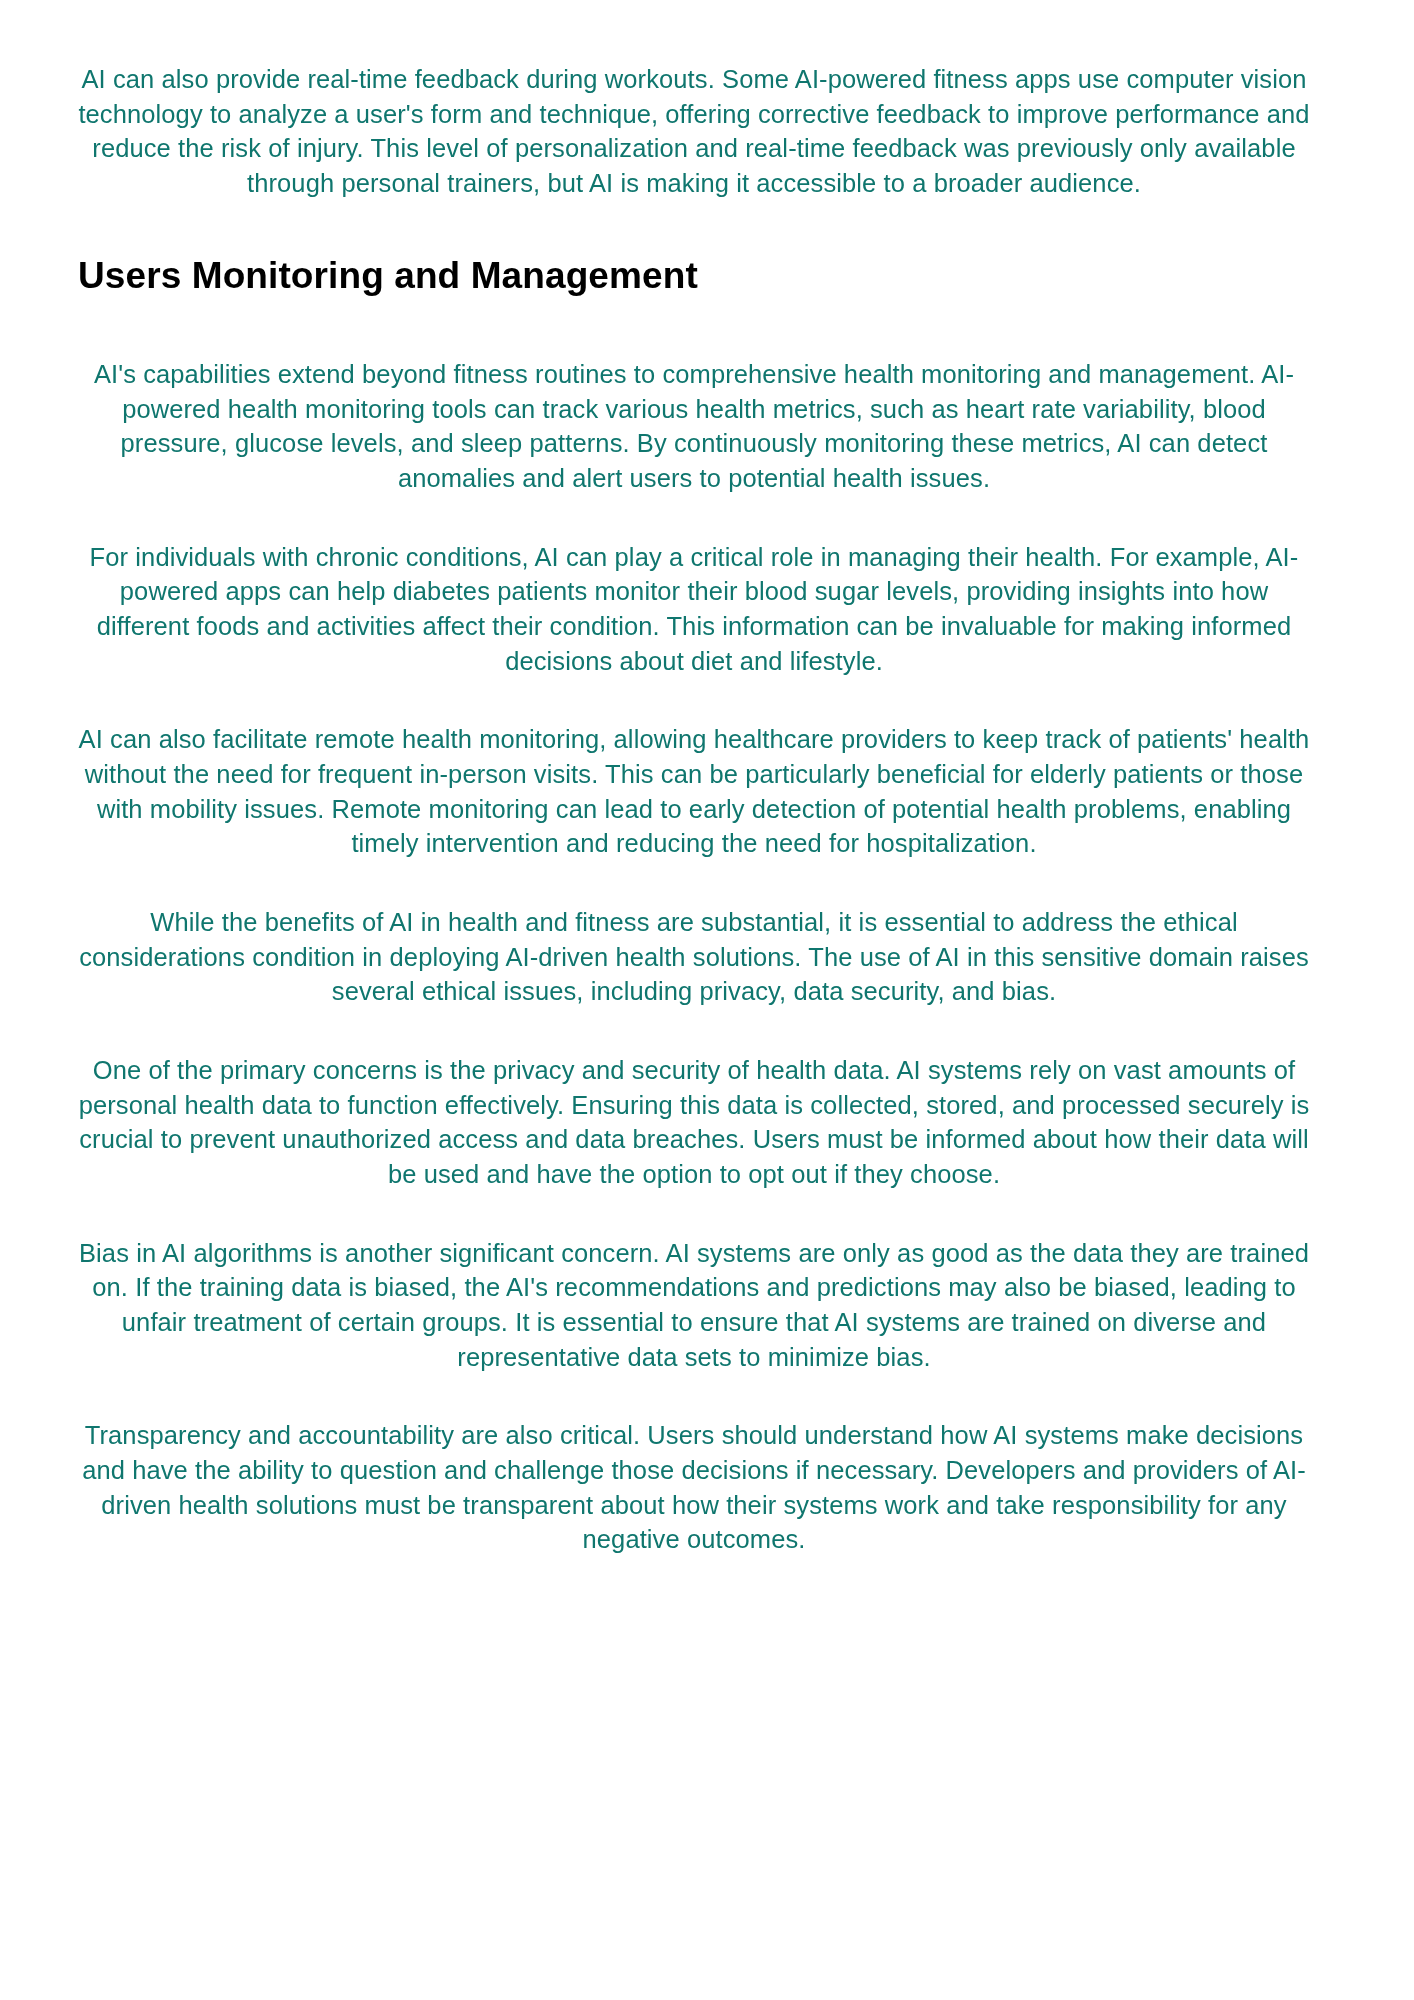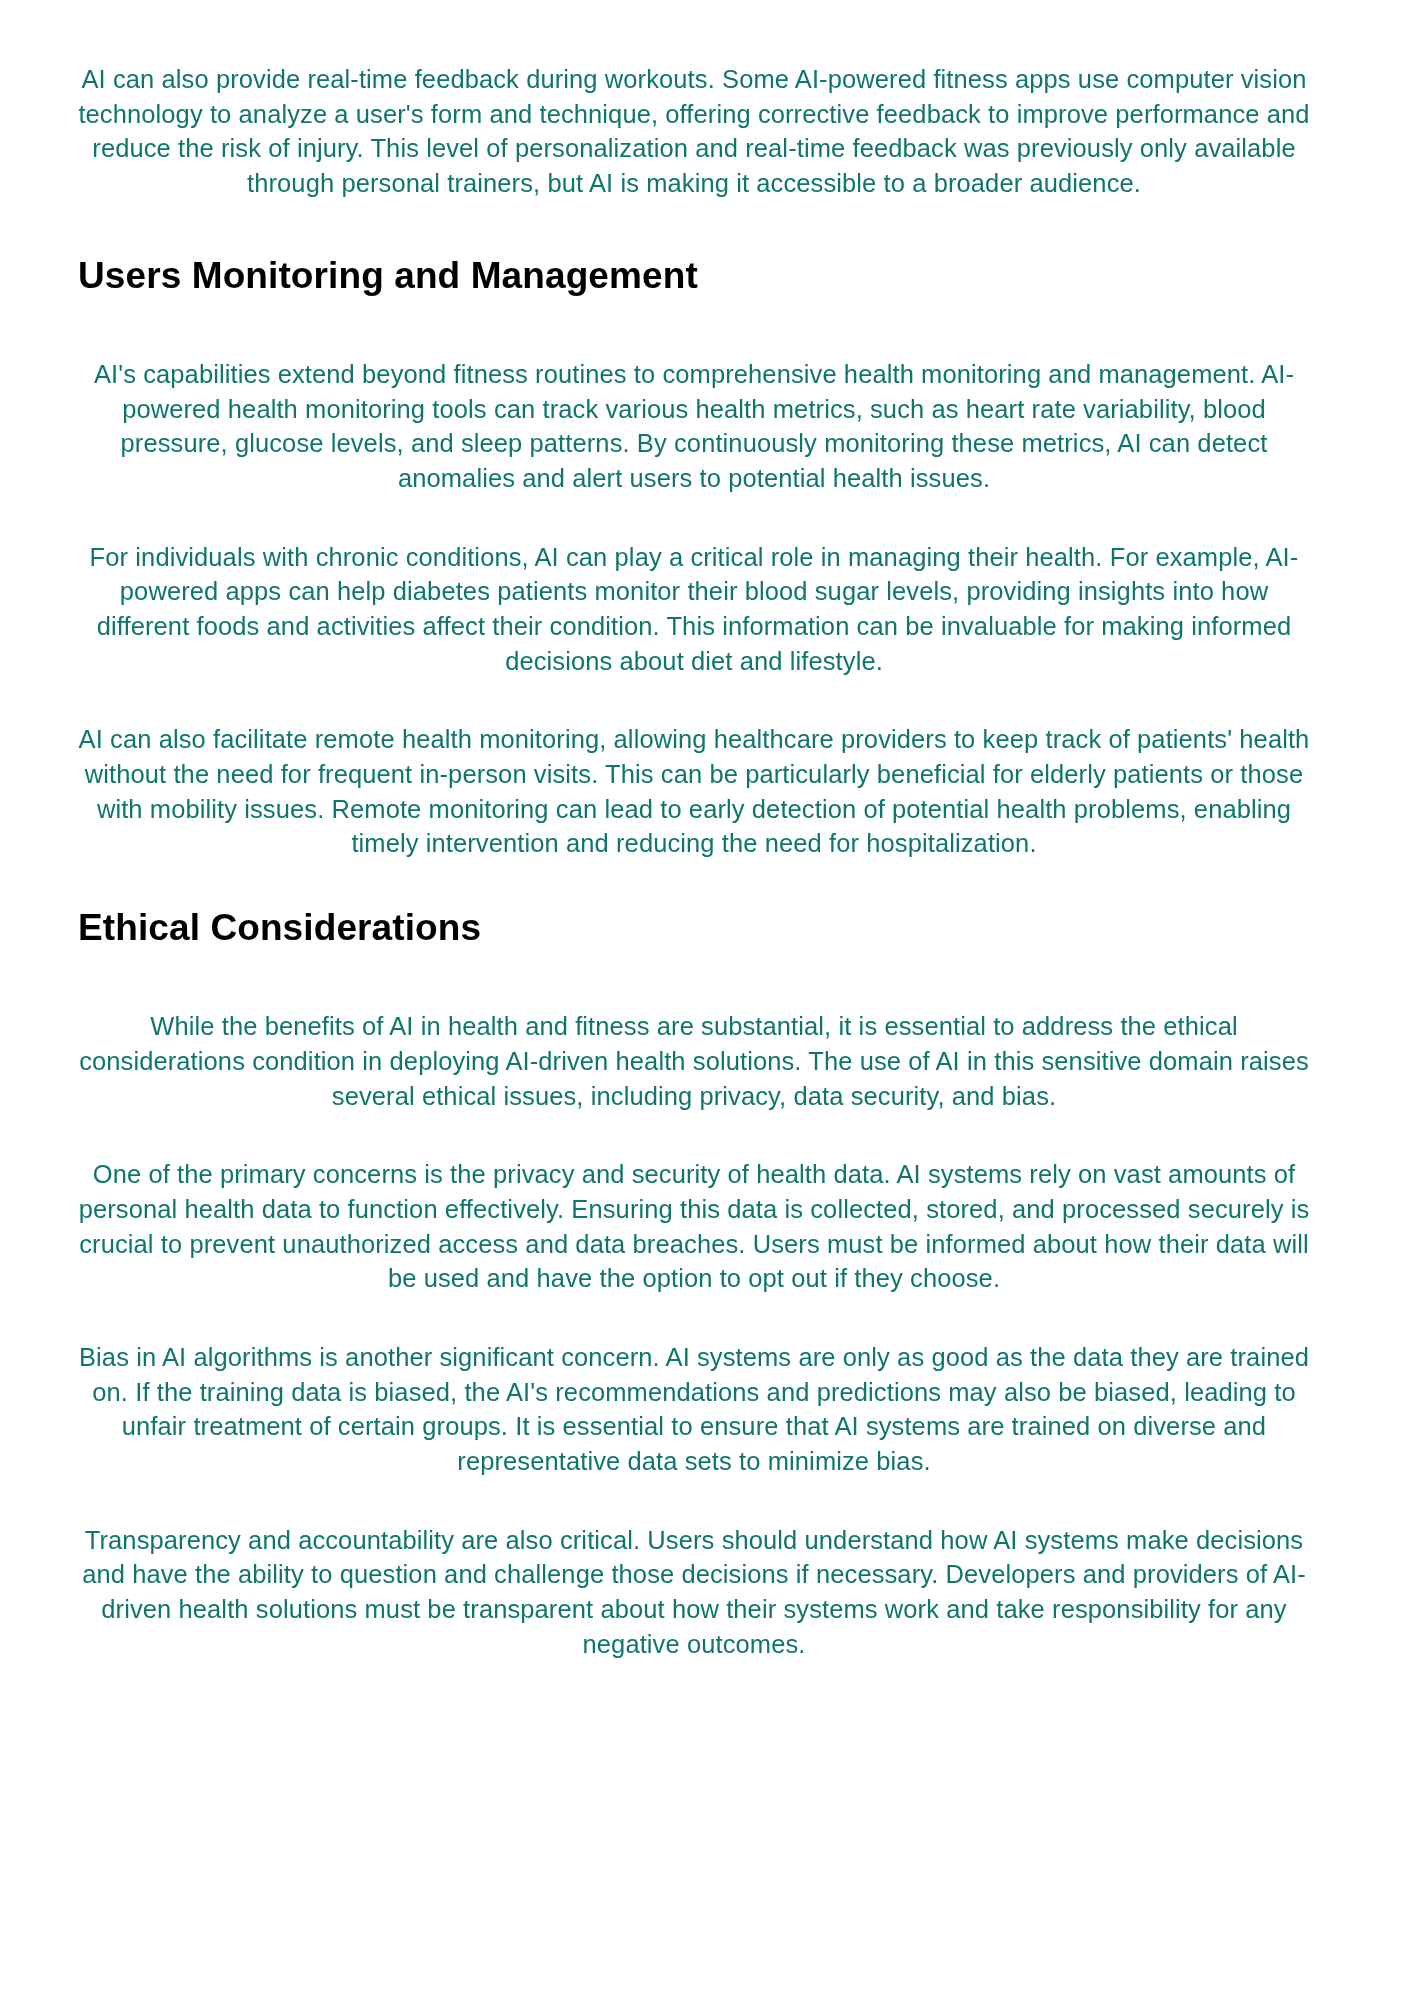--- a/index.html
+++ b/index.html
@@ -56,21 +56,20 @@
     <p class="para first">AI can also provide real-time feedback during workouts. Some AI-powered fitness apps use computer vision technology to analyze a user's form and technique, offering corrective feedback to improve performance and reduce the risk of injury. This level of personalization and real-time feedback was previously only available through personal trainers, but AI is making it accessible to a broader audience.</p>
 
     <h2 class="heading">Users Monitoring and Management</h2>
 
     <p class="para">AI's capabilities extend beyond fitness routines to comprehensive health monitoring and management. AI-powered health monitoring tools can track various health metrics, such as heart rate variability, blood pressure, glucose levels, and sleep patterns. By continuously monitoring these metrics, AI can detect anomalies and alert users to potential health issues.</p>
 
     <p class="para">For individuals with chronic conditions, AI can play a critical role in managing their health. For example, AI-powered apps can help diabetes patients monitor their blood sugar levels, providing insights into how different foods and activities affect their condition. This information can be invaluable for making informed decisions about diet and lifestyle.</p>
 
     <p class="para">AI can also facilitate remote health monitoring, allowing healthcare providers to keep track of patients' health without the need for frequent in-person visits. This can be particularly beneficial for elderly patients or those with mobility issues. Remote monitoring can lead to early detection of potential health problems, enabling timely intervention and reducing the need for hospitalization.</p>
 
-    <h2 class="heading second">Ethical Considerations</h2>
 
     <p class="para">While the benefits of AI in health and fitness are substantial, it is essential to address the ethical considerations condition in deploying AI-driven health solutions. The use of AI in this sensitive domain raises several ethical issues, including privacy, data security, and bias.</p>
 
     <p class="para">One of the primary concerns is the privacy and security of health data. AI systems rely on vast amounts of personal health data to function effectively. Ensuring this data is collected, stored, and processed securely is crucial to prevent unauthorized access and data breaches. Users must be informed about how their data will be used and have the option to opt out if they choose.</p>
 
     <p class="para">Bias in AI algorithms is another significant concern. AI systems are only as good as the data they are trained on. If the training data is biased, the AI's recommendations and predictions may also be biased, leading to unfair treatment of certain groups. It is essential to ensure that AI systems are trained on diverse and representative data sets to minimize bias.</p>
 
     <p class="para">Transparency and accountability are also critical. Users should understand how AI systems make decisions and have the ability to question and challenge those decisions if necessary. Developers and providers of AI-driven health solutions must be transparent about how their systems work and take responsibility for any negative outcomes.</p>
 
   </div>

